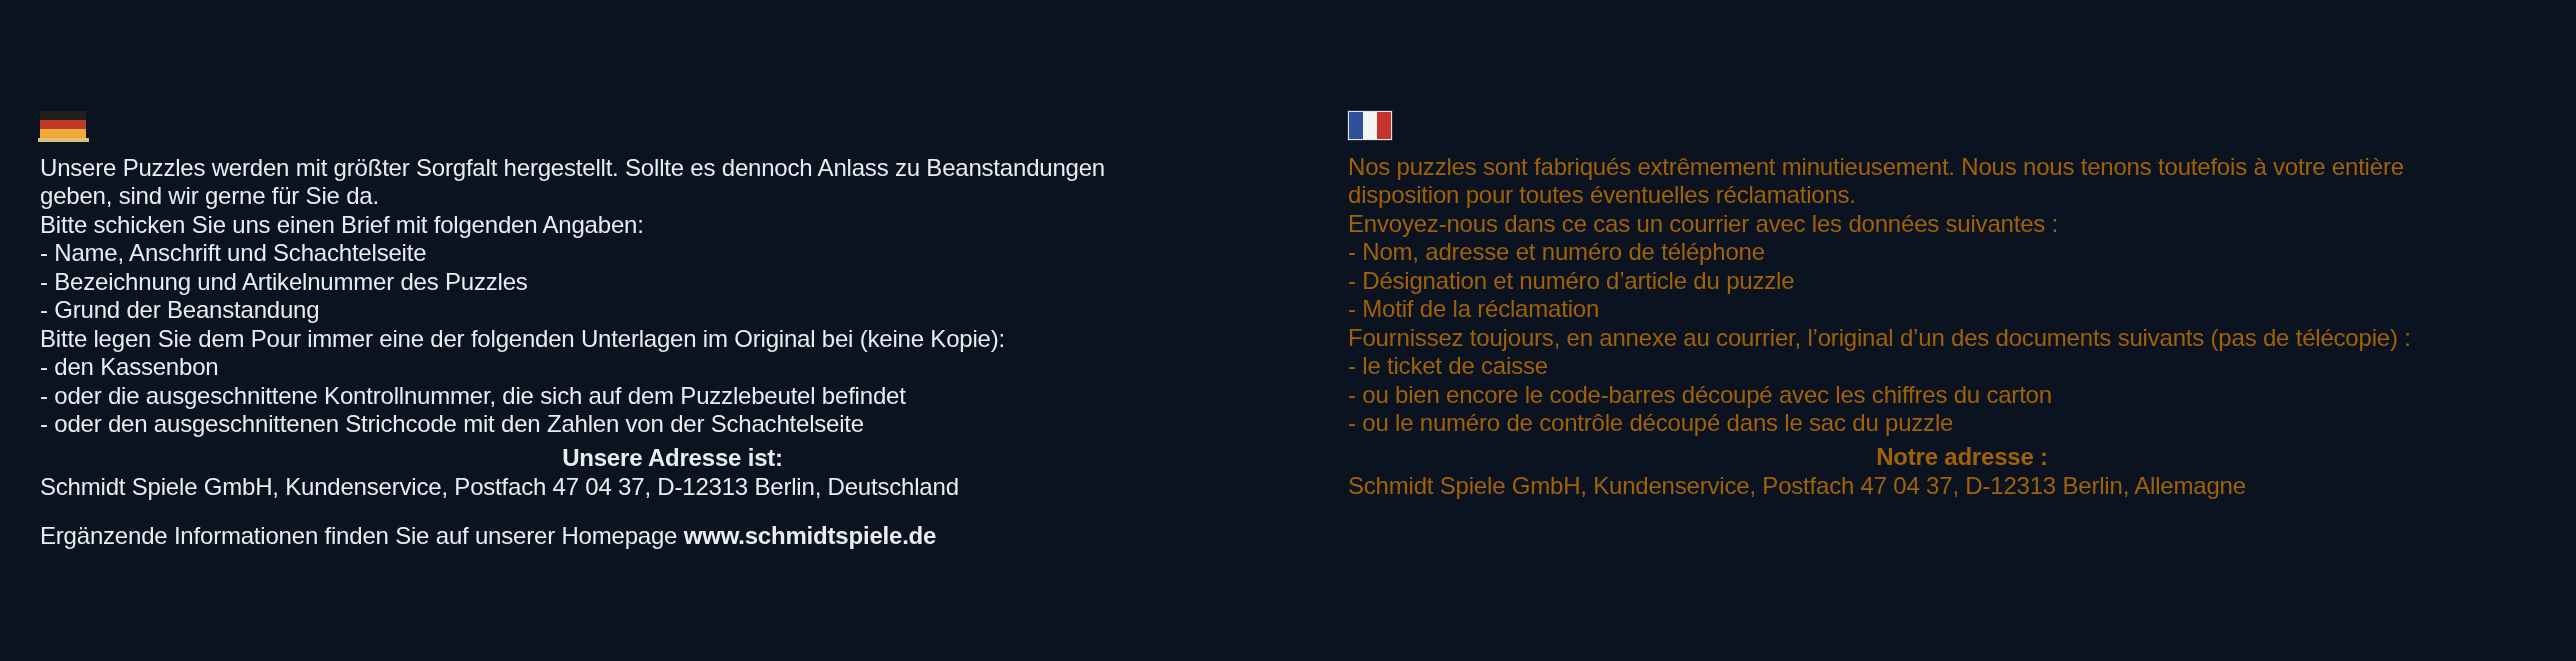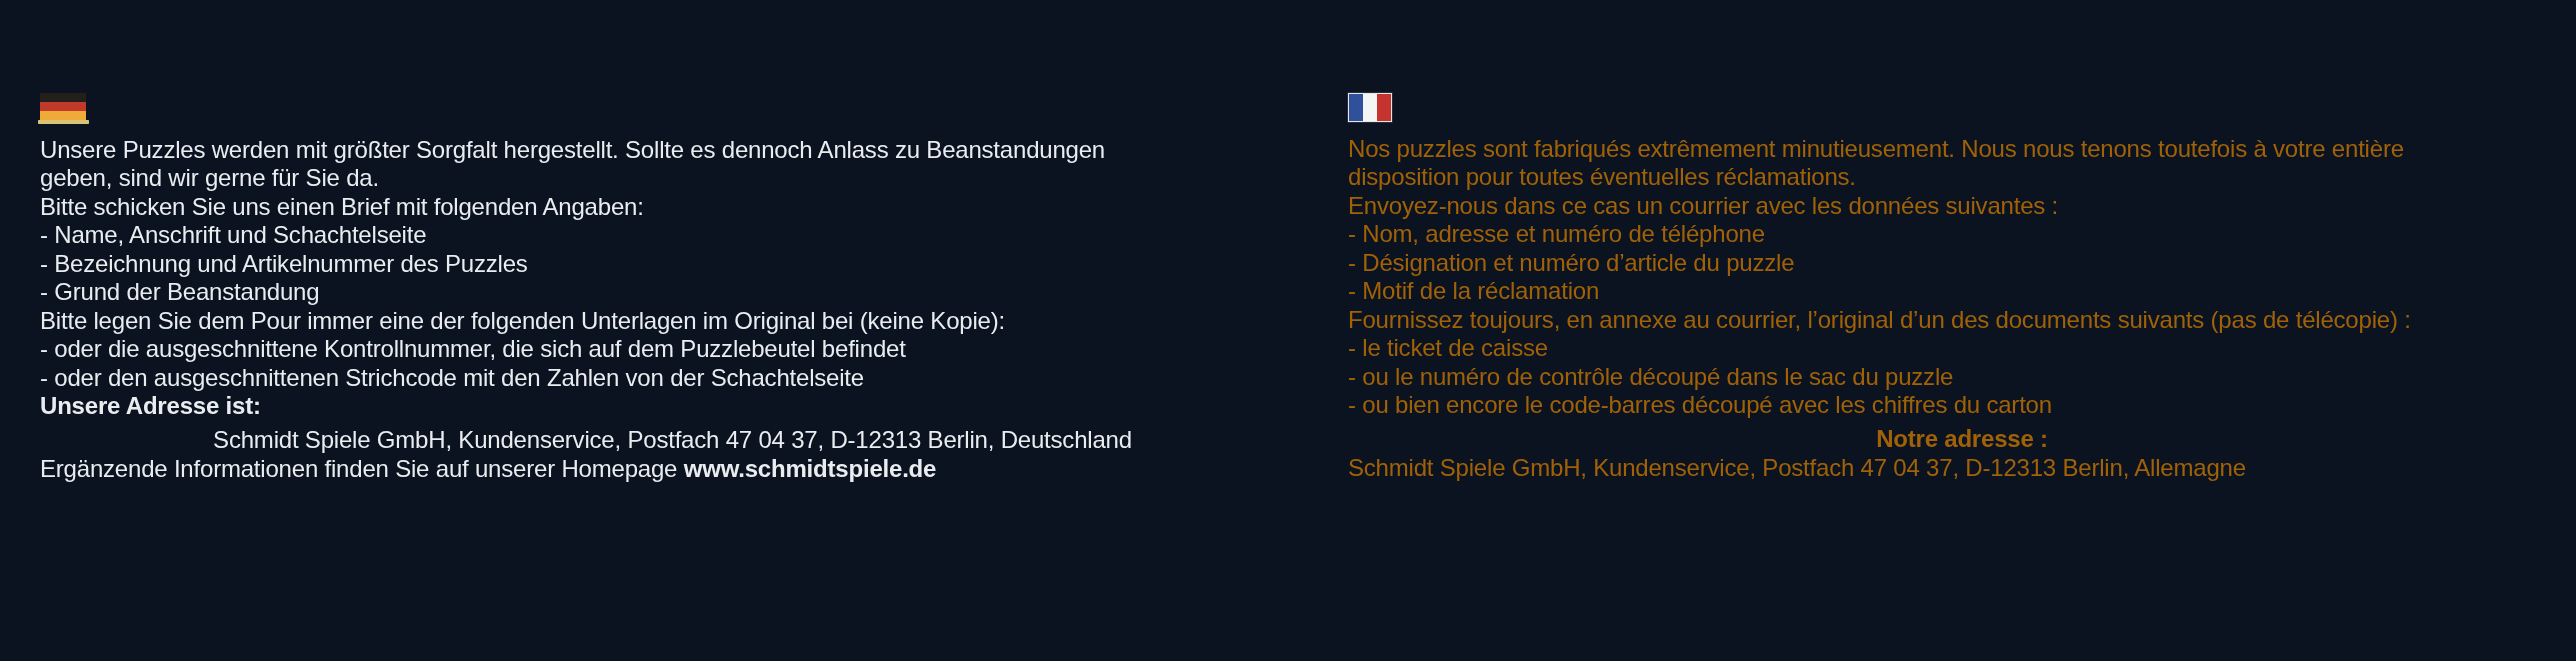--- a/index.html
+++ b/index.html
@@ -6,21 +6,21 @@
   body {
     width: 2576px;
     height: 661px;
     position: relative;
     overflow: hidden;
     background: #0b1320;
     font-family: "Liberation Sans", sans-serif;
   }
   .column {
     position: absolute;
-    top: 93px;
+    top: 111px;
   }
   .col-0 { left: 40px;   width: 1265px; }
   .col-1 { left: 1348px; width: 1228px; }
 
   
   .flag-de { width: 46px; margin-bottom: 11.6px; }
   .flag-de .stripe { height: 9px; width: 46px; }
   .flag-de .base   { height: 4.1px; width: 51px; margin-left: -2.5px; border-radius: 0.8px; }
 
   
@@ -58,20 +58,21 @@
     <div class="base" style="background: rgb(217, 196, 118);"></div>
   </div>
   <div class="lines" style="color: rgb(233, 237, 240);">
       <div class="line"><span class="">Unsere Puzzles werden mit größter Sorgfalt hergestellt. Sollte es dennoch Anlass zu Beanstandungen</span></div>
       <div class="line"><span class="">geben, sind wir gerne für Sie da.</span></div>
       <div class="line"><span class="">Bitte schicken Sie uns einen Brief mit folgenden Angaben:</span></div>
       <div class="line"><span class="">- Name, Anschrift und Schachtelseite</span></div>
       <div class="line"><span class="">- Bezeichnung und Artikelnummer des Puzzles</span></div>
       <div class="line"><span class="">- Grund der Beanstandung</span></div>
       <div class="line"><span class="">Bitte legen Sie dem Pour immer eine der folgenden Unterlagen im Original bei (keine Kopie):</span></div>
+      <div class="line"><span class="">- den Kassenbon</span></div>
       <div class="line"><span class="">- oder die ausgeschnittene Kontrollnummer, die sich auf dem Puzzlebeutel befindet</span></div>
       <div class="line"><span class="">- oder den ausgeschnittenen Strichcode mit den Zahlen von der Schachtelseite</span></div>
       <div class="line heading"><span class="">Unsere Adresse ist:</span></div>
       <div class="line"><span class="">Schmidt Spiele GmbH, Kundenservice, Postfach 47 04 37, D-12313 Berlin, Deutschland</span></div>
       <div class="line"><span class="">Ergänzende Informationen finden Sie auf unserer Homepage </span><span class="bold">www.schmidtspiele.de</span></div>
     </div>
 </div>
 
 <div class="column col-1">
   <div class="flag-fr">
@@ -81,19 +82,19 @@
   </div>
   <div class="lines" style="color: #a16207;">
       <div class="line"><span class="">Nos puzzles sont fabriqués extrêmement minutieusement. Nous nous tenons toutefois à votre entière</span></div>
       <div class="line"><span class="">disposition pour toutes éventuelles réclamations.</span></div>
       <div class="line"><span class="">Envoyez-nous dans ce cas un courrier avec les données suivantes :</span></div>
       <div class="line"><span class="">- Nom, adresse et numéro de téléphone</span></div>
       <div class="line"><span class="">- Désignation et numéro d’article du puzzle</span></div>
       <div class="line"><span class="">- Motif de la réclamation</span></div>
       <div class="line"><span class="">Fournissez toujours, en annexe au courrier, l’original d’un des documents suivants (pas de télécopie) :</span></div>
       <div class="line"><span class="">- le ticket de caisse</span></div>
+      <div class="line"><span class="">- ou bien encore le code-barres découpé avec les chiffres du carton</span></div>
       <div class="line"><span class="">- ou le numéro de contrôle découpé dans le sac du puzzle</span></div>
-      <div class="line"><span class="">- ou bien encore le code-barres découpé avec les chiffres du carton</span></div>
       <div class="line heading"><span class="">Notre adresse :</span></div>
       <div class="line"><span class="">Schmidt Spiele GmbH, Kundenservice, Postfach 47 04 37, D-12313 Berlin, Allemagne</span></div>
     </div>
 </div>
 
 
 </body></html>

